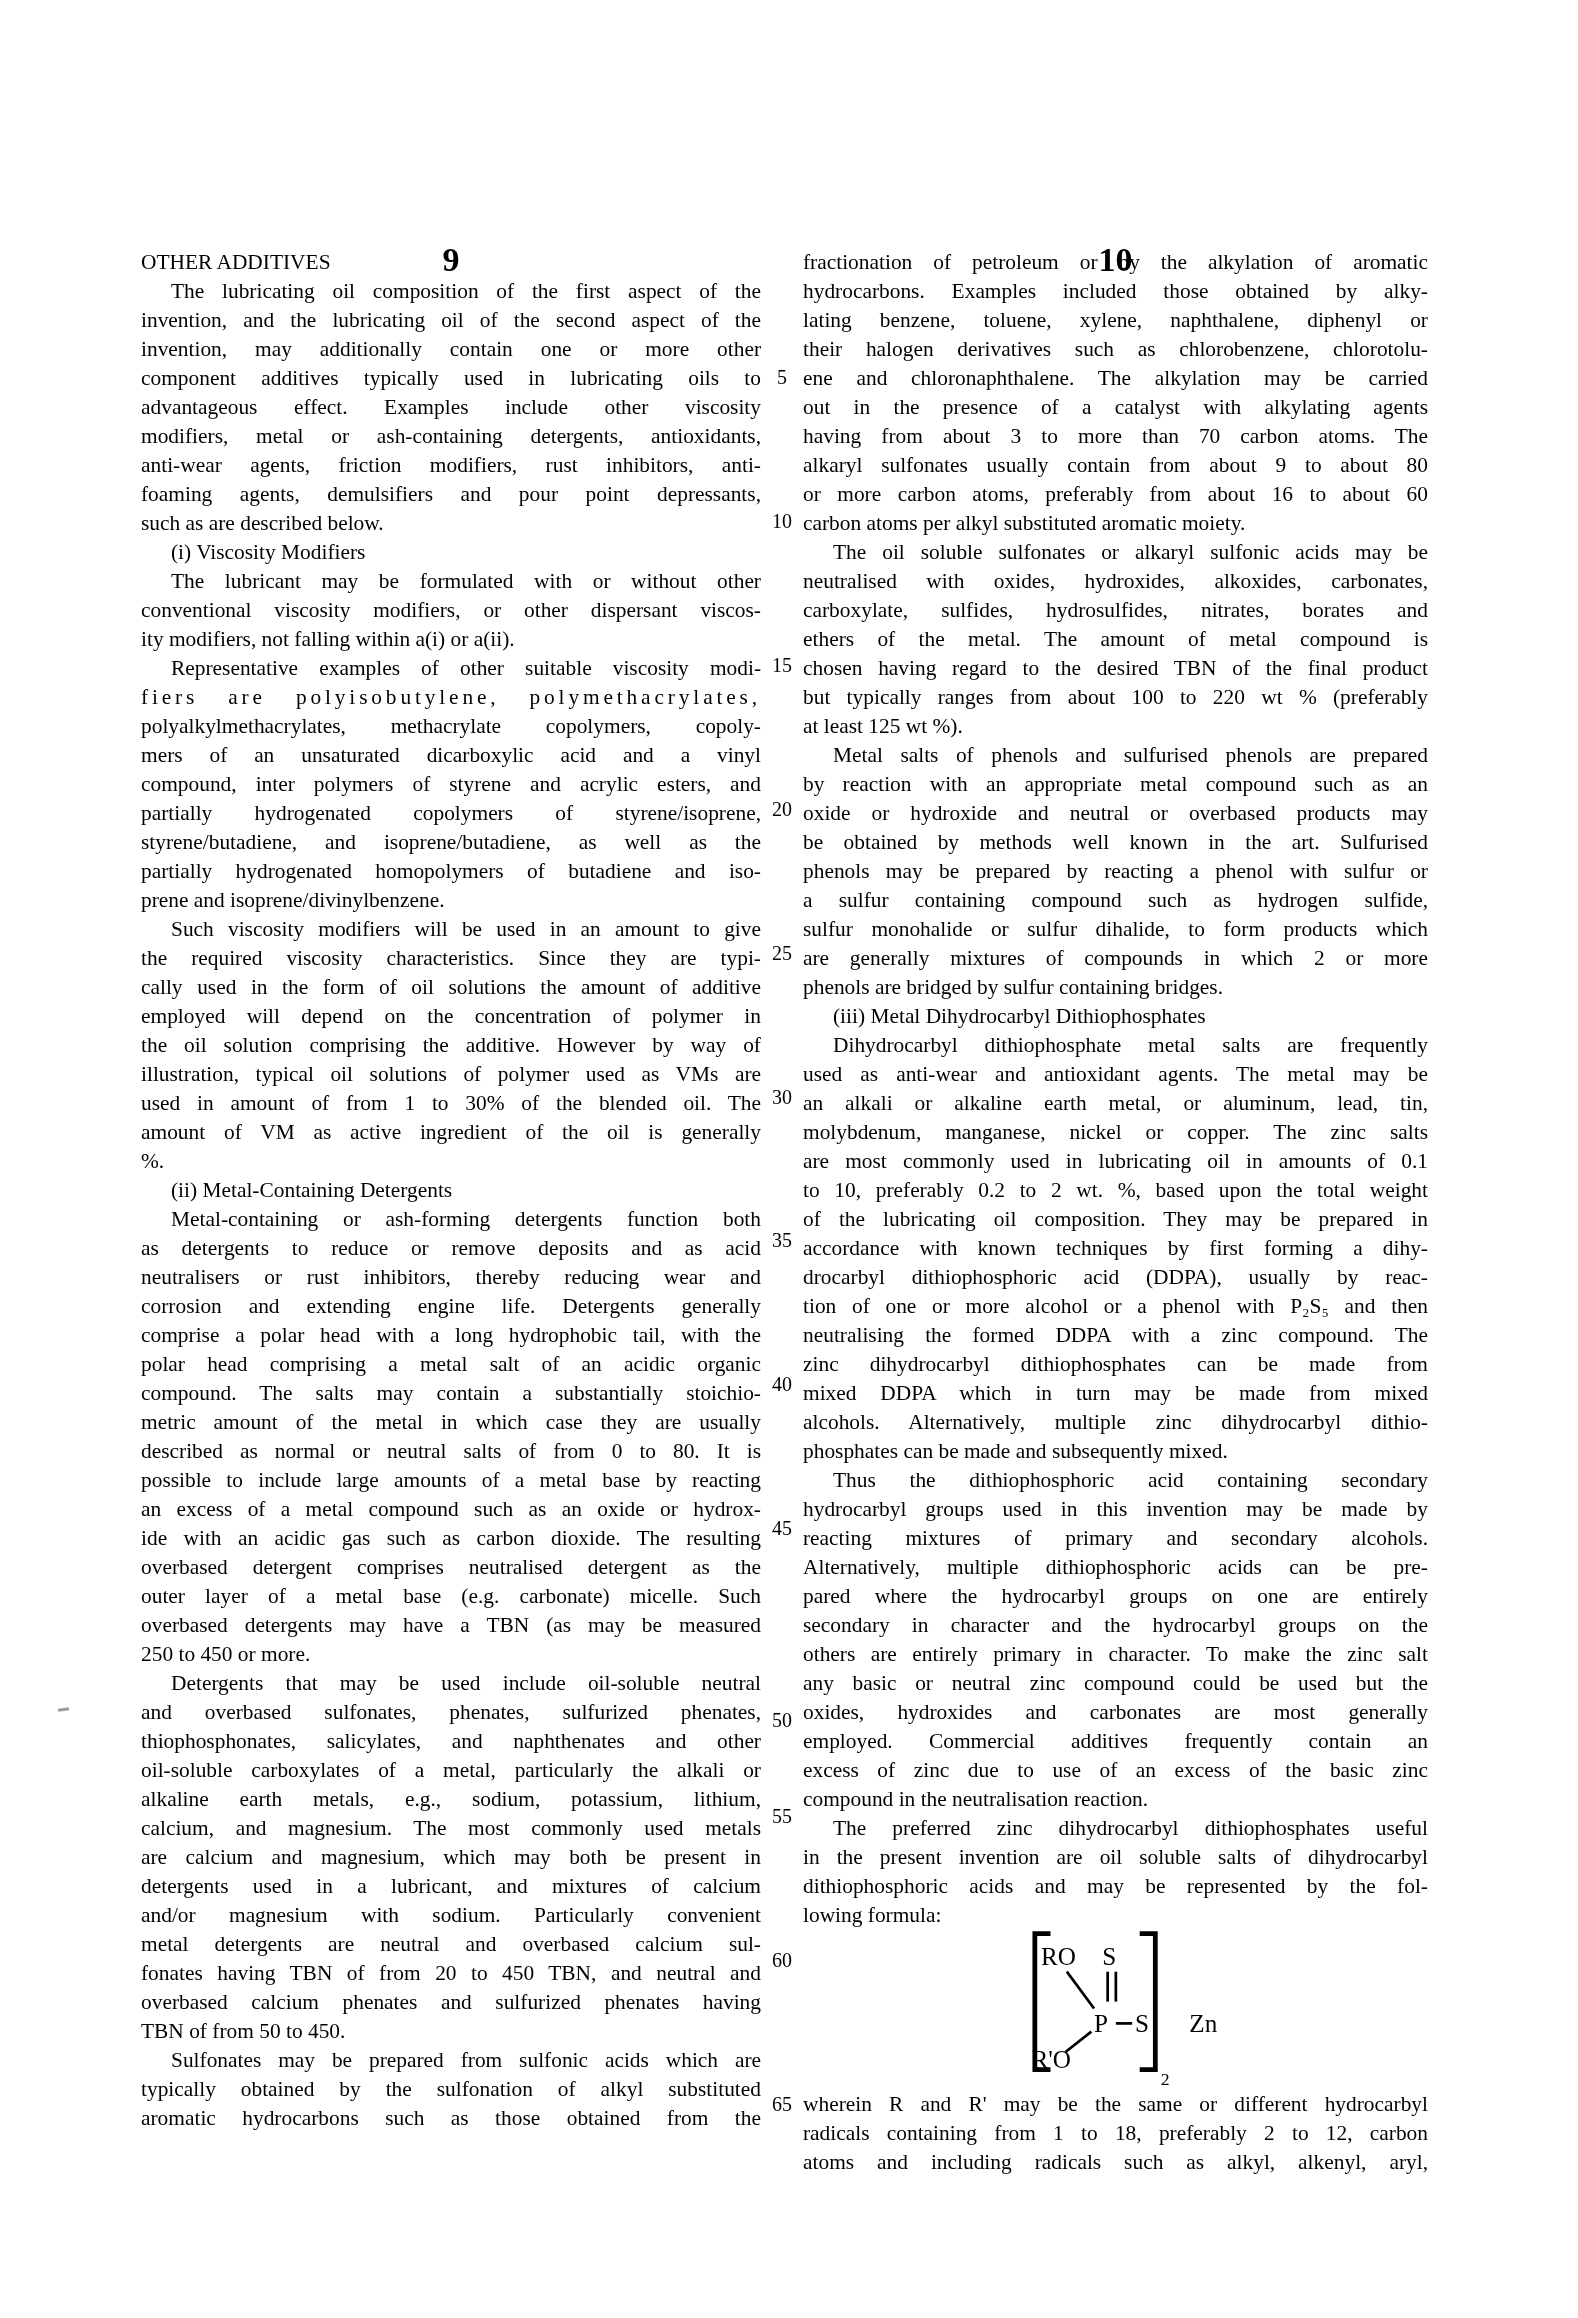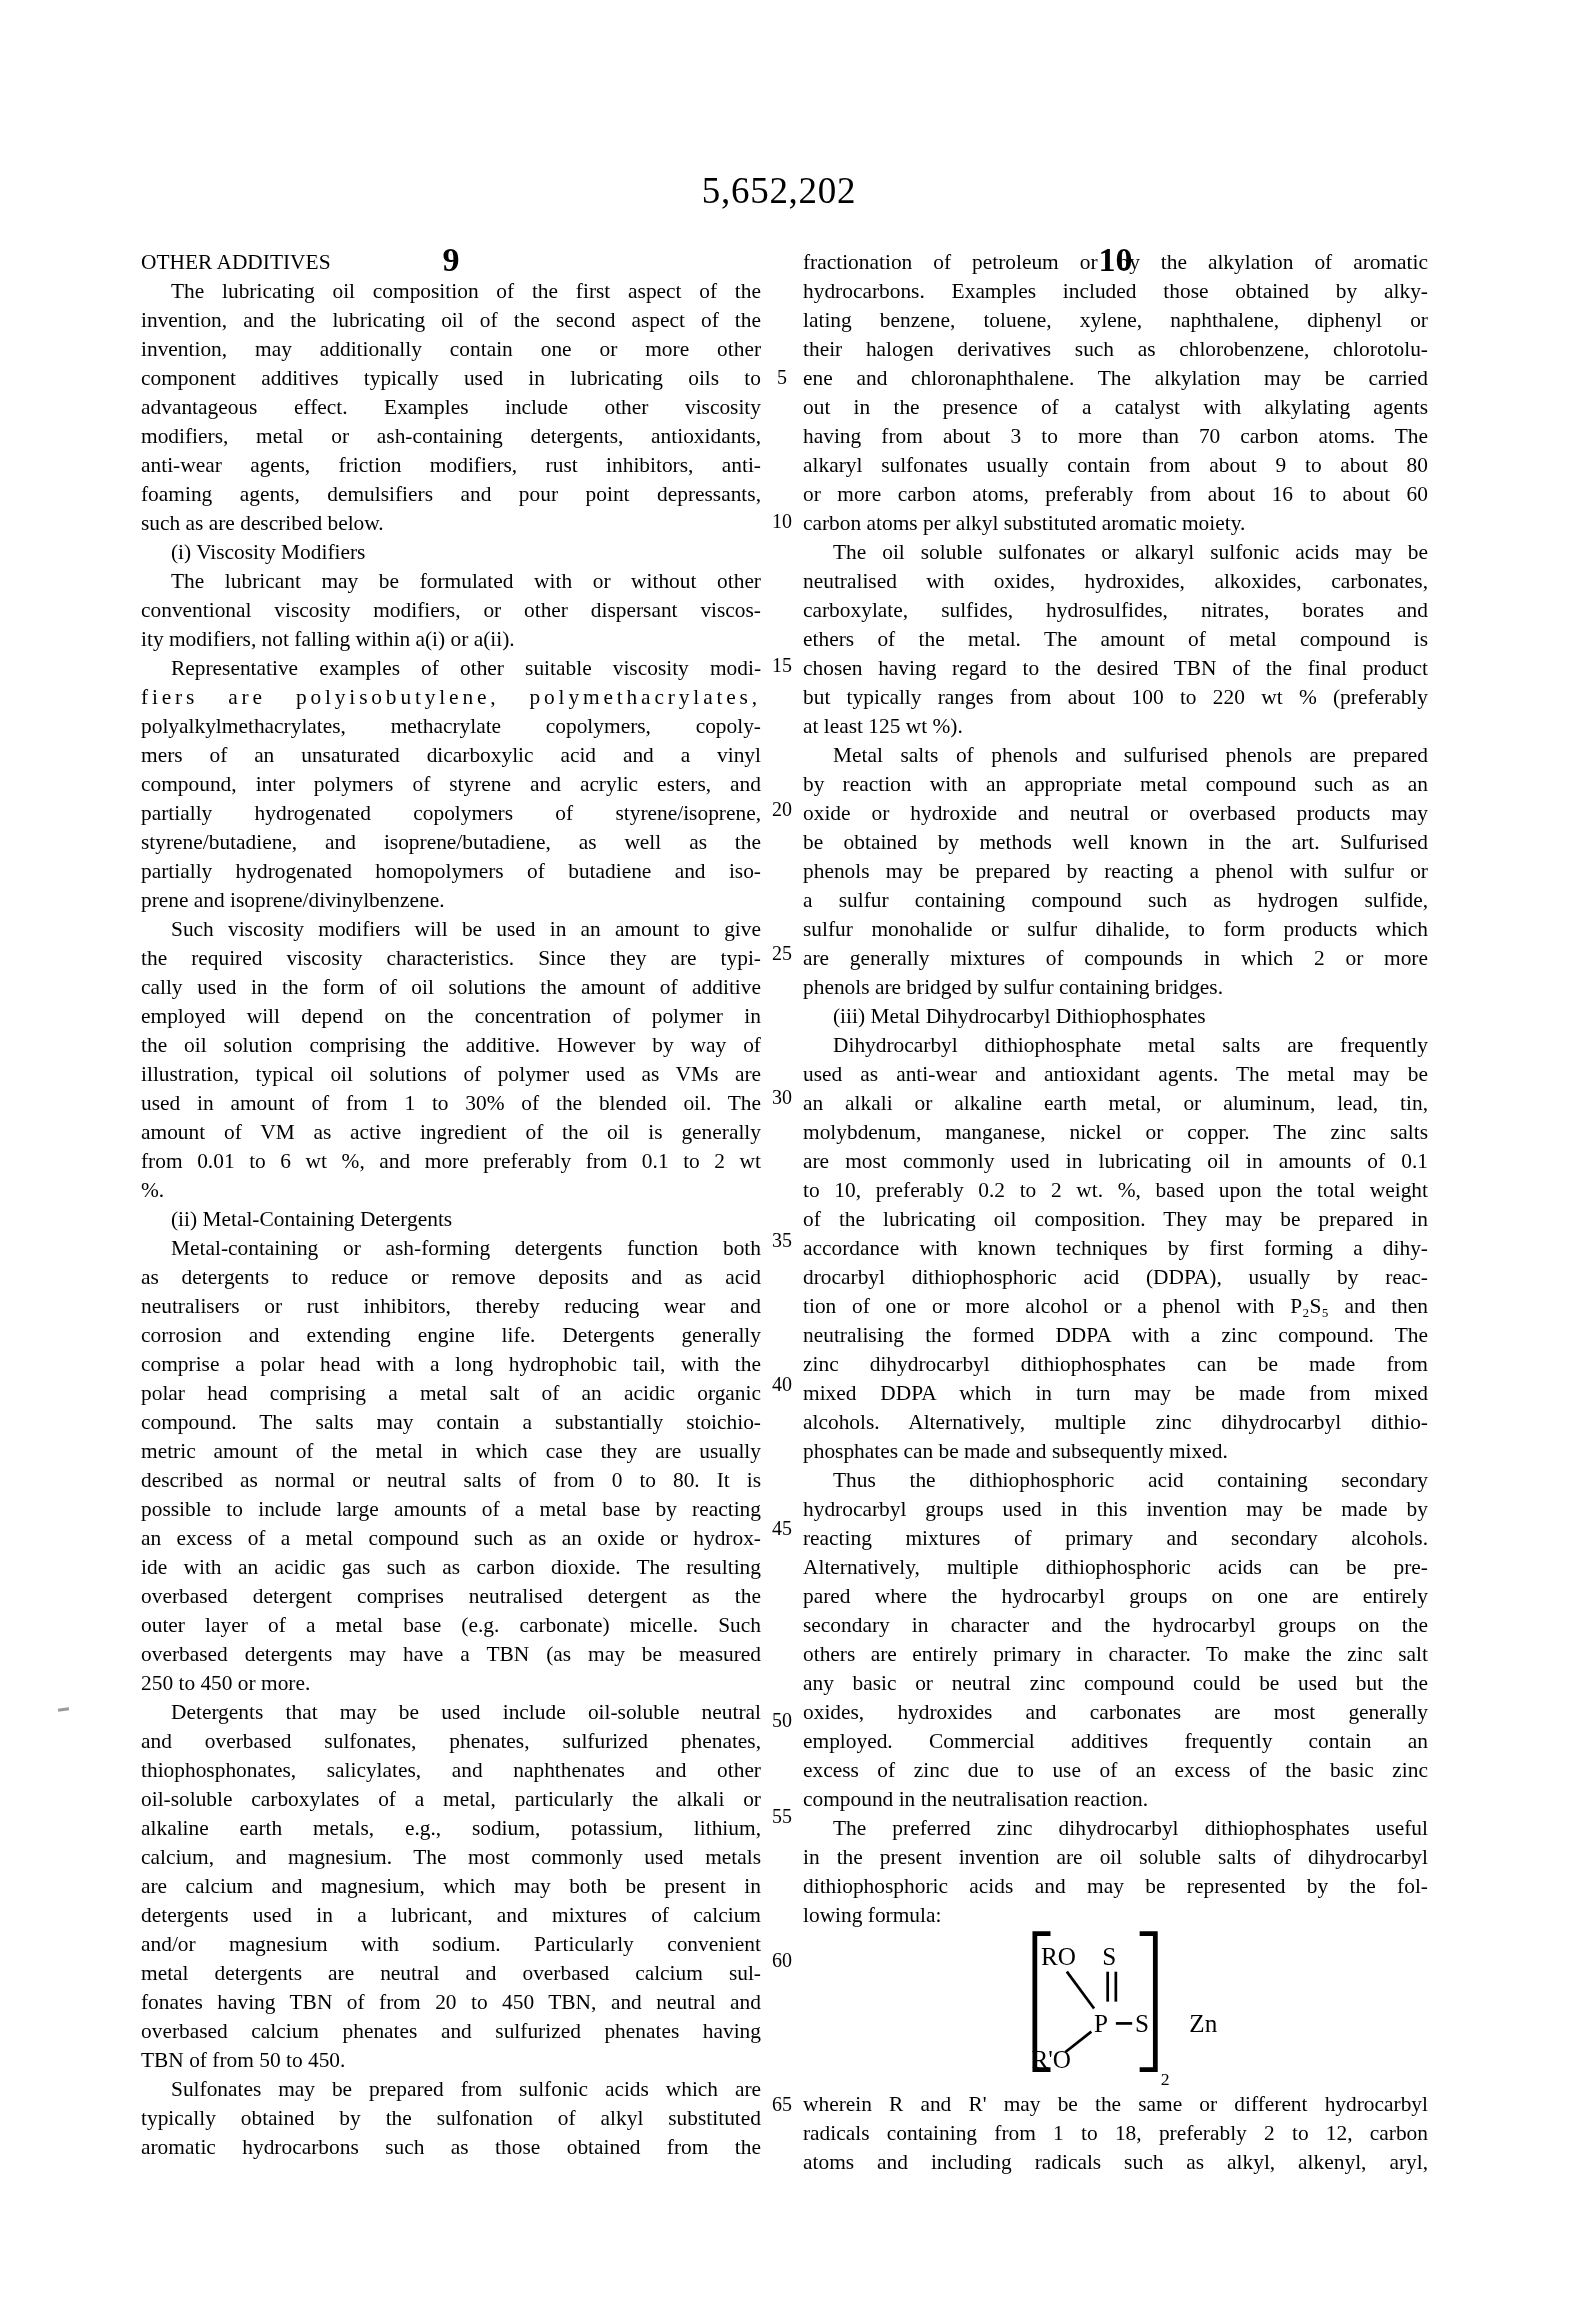--- a/index.html
+++ b/index.html
@@ -39,21 +39,20 @@
   .formula{position:absolute;left:1026px;top:1928px;}
   .formula text{font-family:"Liberation Serif","DejaVu Serif",serif;font-size:37px;fill:#000;}
   .formula text.sub{font-size:26px;}
   .artifact{position:absolute;left:58px;top:1708px;width:11px;height:2.7px;background:#9a9a96;transform:rotate(-8deg);}
 </style>
 </head>
 <body>
 
 <div id="page">
 
-  <div class="patnum">5,652,202</div>
 
   <div class="colnum cl">9</div>
   <div class="colnum cr">10</div>
 
   <div class="col colL">
 
   <div class="line nj">OTHER ADDITIVES</div>
       <div class="line ind">The lubricating oil composition of the first aspect of the</div>
       <div class="line">invention, and the lubricating oil of the second aspect of the</div>
       <div class="line">invention, may additionally contain one or more other</div>
@@ -77,21 +76,20 @@
       <div class="line">partially hydrogenated homopolymers of butadiene and iso-</div>
       <div class="line nj">prene and isoprene/divinylbenzene.</div>
       <div class="line ind">Such viscosity modifiers will be used in an amount to give</div>
       <div class="line">the required viscosity characteristics. Since they are typi-</div>
       <div class="line">cally used in the form of oil solutions the amount of additive</div>
       <div class="line">employed will depend on the concentration of polymer in</div>
       <div class="line">the oil solution comprising the additive. However by way of</div>
       <div class="line">illustration, typical oil solutions of polymer used as VMs are</div>
       <div class="line">used in amount of from 1 to 30% of the blended oil. The</div>
       <div class="line">amount of VM as active ingredient of the oil is generally</div>
-      <div class="line">from 0.01 to 6 wt %, and more preferably from 0.1 to 2 wt</div>
       <div class="line nj">%.</div>
       <div class="line nj ind">(ii) Metal-Containing Detergents</div>
       <div class="line ind">Metal-containing or ash-forming detergents function both</div>
       <div class="line">as detergents to reduce or remove deposits and as acid</div>
       <div class="line">neutralisers or rust inhibitors, thereby reducing wear and</div>
       <div class="line">corrosion and extending engine life. Detergents generally</div>
       <div class="line">comprise a polar head with a long hydrophobic tail, with the</div>
       <div class="line">polar head comprising a metal salt of an acidic organic</div>
       <div class="line">compound. The salts may contain a substantially stoichio-</div>
       <div class="line">metric amount of the metal in which case they are usually</div>

